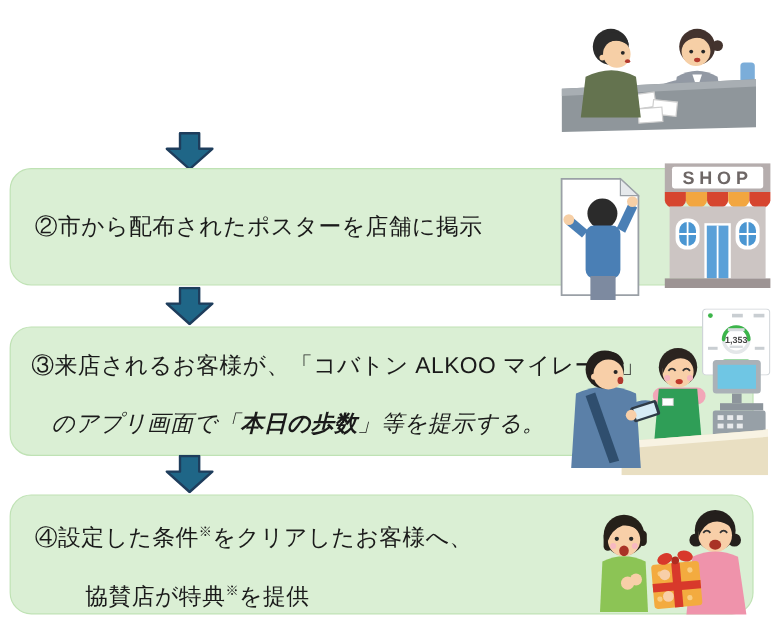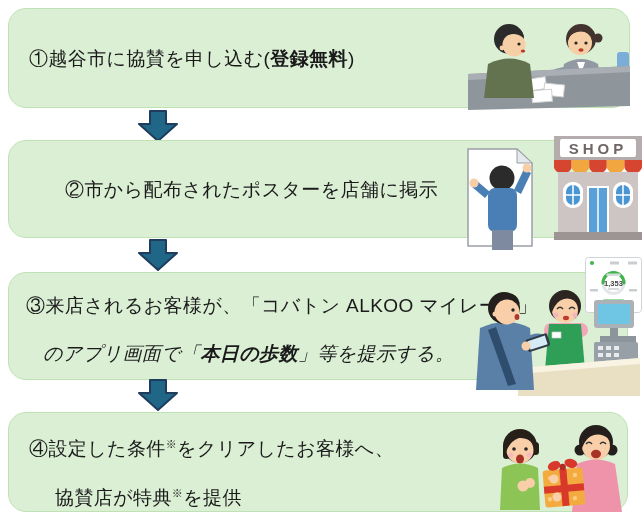--- a/index.html
+++ b/index.html
@@ -11,42 +11,35 @@
     position:absolute; background:#daefd4; border:1px solid #bfe2b4;
     border-radius:18px; box-sizing:border-box;
   }
   .step-text { font-size:19px; letter-spacing:0.4px; line-height:27px; white-space:nowrap; }
   .vcenter { display:flex; align-items:center; height:100%; padding-left:20px; box-sizing:border-box; }
   .seg-bold { font-weight:bold; }
   .seg-sup { font-size:11px; vertical-align:super; }
   .lines3 { padding:19px 0 0 17px; }
   .lines3 .line2 { margin-top:21px; margin-left:17px;font-style:italic; }
   .lines4 { padding:18px 0 14px 20px; }
-  .lines4 .line2 { margin-top:18px; margin-left:26px;font-family:Liberation Serif, serif; }
+  .lines4 .line2 { margin-top:18px; margin-left:42px;font-family:Liberation Serif, serif; }
   .arrow { position:absolute; width:44px; height:32px; }
   .illus { position:absolute; }
 </style>
 </head>
 <body>
 
 <div class="canvas">
 
-  <div class="step-box" style="left: 8px; top: 8px; width: 622px; height: 100px; background-color: rgb(218, 239, 212);">
-    <div class="vcenter">
-      <div class="step-text">
-        <span>①越谷市に協賛を申し込む(</span><span class="seg-bold">登録無料</span><span>)</span>
-      </div>
-    </div>
-  </div>
 
   <svg class="arrow" style="left:136px; top:110px;" viewBox="0 0 44 32">
     <path d="M14,1 L30,1 L30,14 L41,14 L22,31 L3,14 L14,14 Z" stroke="#1e3d5c" stroke-width="2" stroke-linejoin="round" fill="#1f6687" style="fill: rgb(31, 102, 135);"></path>
   </svg>
 
-  <div class="step-box" style="left: 8px; top: 140px; width: 592px; height: 98px; background-color: rgb(218, 239, 212); padding-left: 36px;">
+  <div class="step-box" style="left: 8px; top: 140px; width: 592px; height: 98px; background-color: rgb(218, 239, 212);">
     <div class="vcenter">
       <div class="step-text">
         <span>②市から配布されたポスターを店舗に掲示</span>
       </div>
     </div>
   </div>
 
   <svg class="arrow" style="left:136px; top:239px;" viewBox="0 0 44 32">
     <path d="M14,1 L30,1 L30,14 L41,14 L22,31 L3,14 L14,14 Z" stroke="#1e3d5c" stroke-width="2" stroke-linejoin="round" fill="#1f6687" style="fill: rgb(31, 102, 135);"></path>
   </svg>

